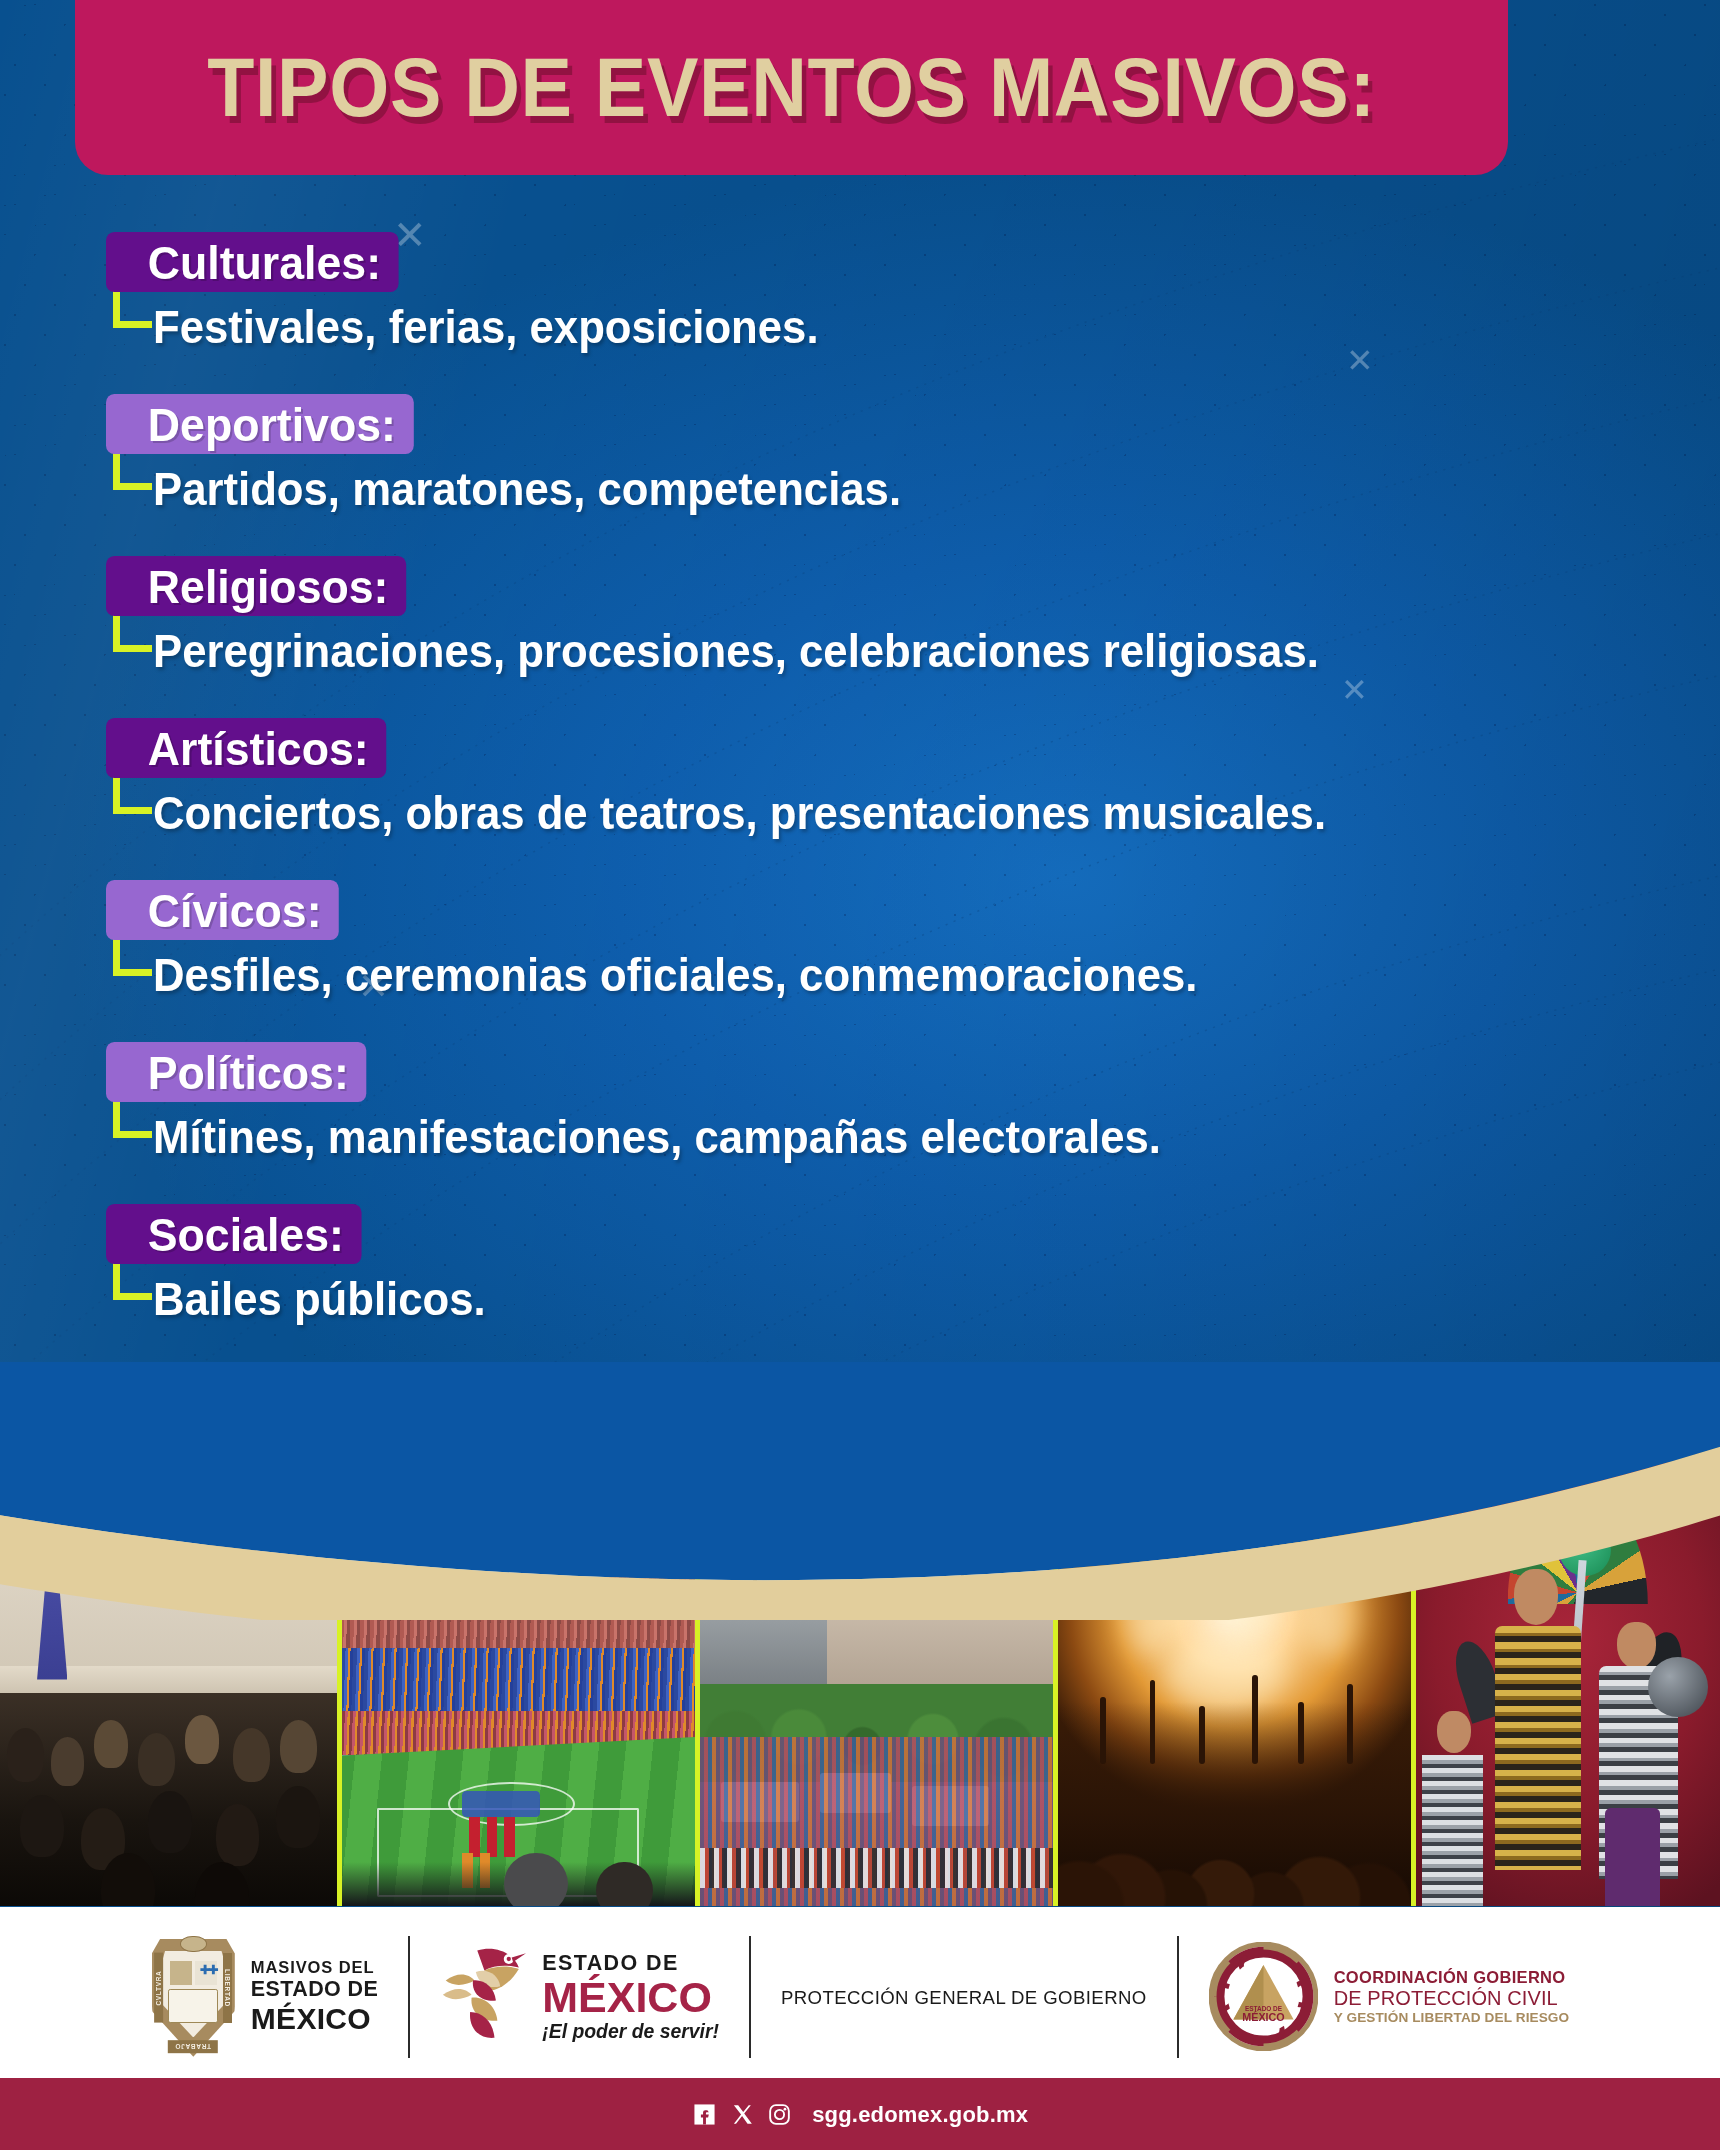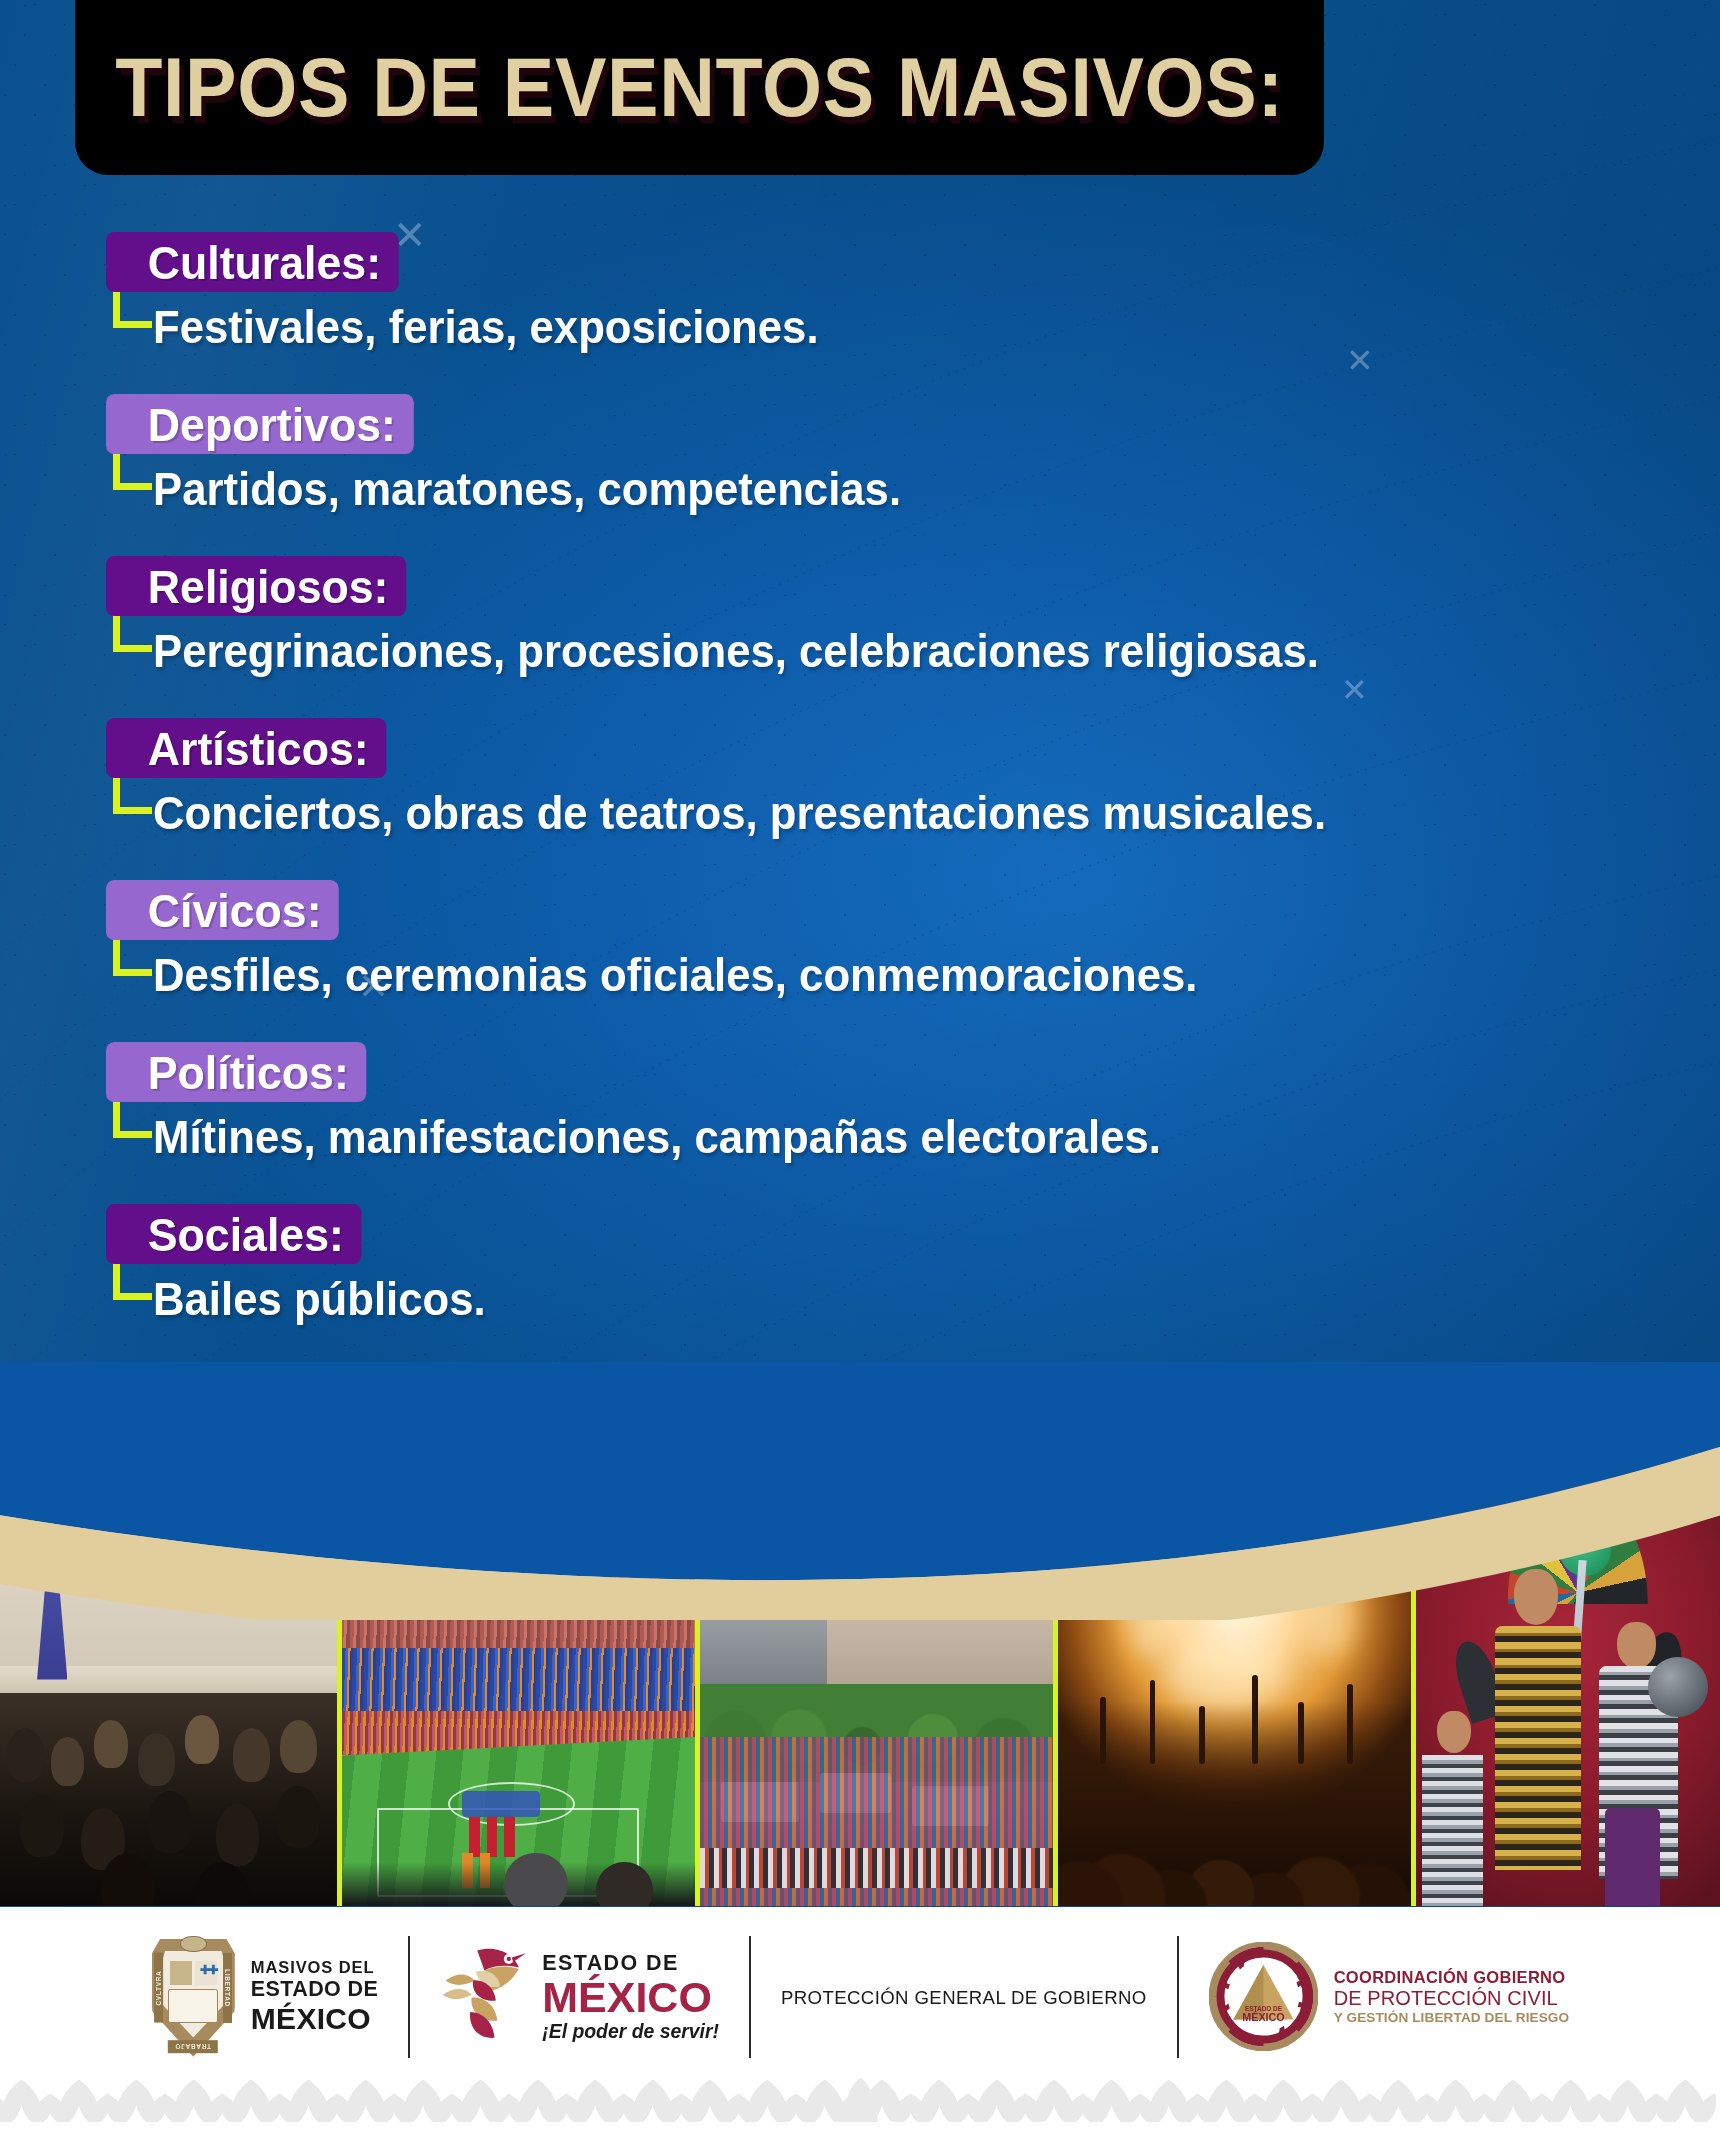--- a/index.html
+++ b/index.html
@@ -32,22 +32,22 @@
   .bg-sheen{
     position:absolute; left:0; top:0; width:1721px; height:1950px;
     background:linear-gradient(104deg, rgba(255,255,255,0) 0%, rgba(255,255,255,.045) 12%, rgba(255,255,255,0) 26%,
                rgba(0,0,0,.05) 62%, rgba(0,0,0,.12) 100%);
   }
   .xmark{ position:absolute; color:rgba(255,255,255,.30); font-weight:300; line-height:1;
           font-family:"Liberation Sans",sans-serif; }
 
   
   .header-band{
-    position:absolute; left:75px; top:0; width:1249px; height:175px;
-    background:#000000;
+    position:absolute; left:75px; top:0; width:1433px; height:175px;
+    background:#be185d;
     border-radius:0 0 33px 33px;
     z-index:6;
   }
   .header-title{
     position:absolute; left:0; top:0; width:100%; height:100%;
     display:flex; align-items:center; justify-content:center;
     color:#E0CFA0;
     font-size:83px;
     font-weight:bold;
     letter-spacing:0.7px;
@@ -591,15 +591,36 @@
           <use href="#petalset" x="2000"></use>
           <use href="#petalset" x="2080"></use>
         <use href="#petalset" x="2160"></use>
           <use href="#petalset" x="2240"></use>
           <use href="#petalset" x="2320"></use>
       </g>
       <path d="M1176,62 C1176,34 1188,6 1200,0 C1212,6 1224,34 1224,62 Z" fill="#E9E9EA"></path>
     </svg>
   </div>
 
+  <div class="social-bar">
+    <span class="ic">
+      <svg viewBox="0 0 32 32" width="23" height="23">
+          <rect x="2" y="2" width="28" height="28" fill="#fff"></rect>
+          <path d="M20,10 h-3 a3,3 0 0,0 -3,3 v3 h-3 v4 h3 v10 h4 v-10 h3 l1,-4 h-4 v-2 a1,1 0 0,1 1,-1 h3 z" fill="#9E2142"></path>
+        </svg>
+    </span>
+    <span class="ic">
+      <svg viewBox="0 0 32 32" width="23" height="23">
+          <path d="M4,3 L14,16 L4,29 h3 L15.4,18.2 L23,29 h6 L18.4,14.6 L27.6,3 h-3 L17,12.6 L10,3 Z" fill="#fff"></path>
+        </svg>
+    </span>
+    <span class="ic">
+      <svg viewBox="0 0 32 32" width="23" height="23">
+          <rect x="3" y="3" width="26" height="26" rx="8" fill="none" stroke="#fff" stroke-width="2.6"></rect>
+          <circle cx="16" cy="16" r="6.4" fill="none" stroke="#fff" stroke-width="2.6"></circle>
+          <circle cx="23.6" cy="8.6" r="1.9" fill="#fff"></circle>
+        </svg>
+    </span>
+    <span class="url">sgg.edomex.gob.mx</span>
+  </div>
 
 </div>
 
 
 </body></html>

